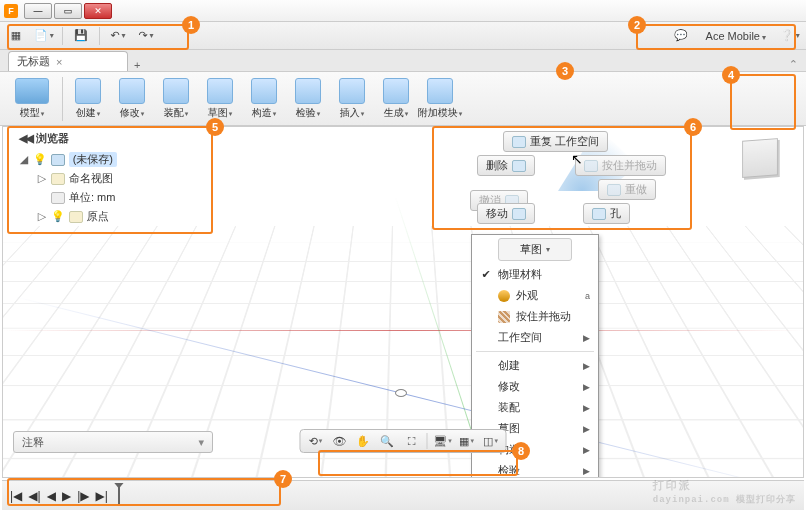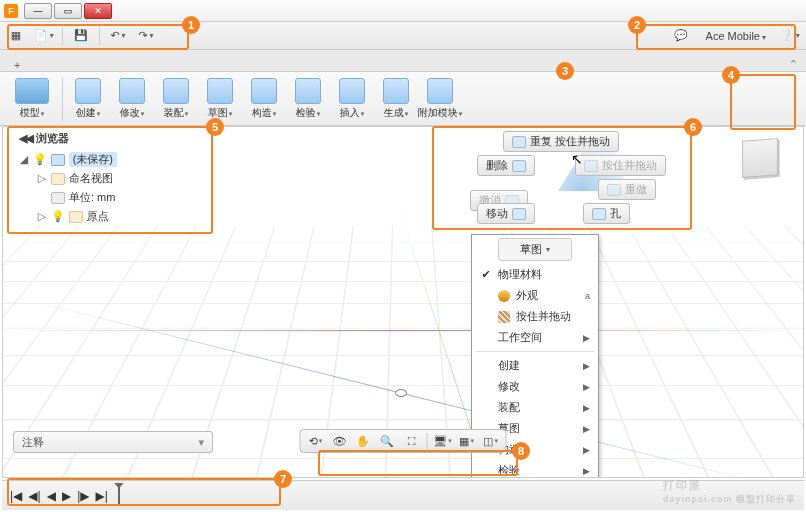--- a/index.html
+++ b/index.html
@@ -104,21 +104,21 @@
 .timeline .tbtn { color: #333; cursor: pointer; font-size: 12px; }
 .timeline .marker { width: 2px; height: 18px; background: #666; margin-left: 4px; position: relative; }
 .timeline .marker::before { content: ""; position: absolute; top: -4px; left: -4px; width: 10px; height: 6px; background: #666; clip-path: polygon(0 0,100% 0,50% 100%); }
 
 
 .callout-box { position: absolute; border: 2px solid #f58220; border-radius: 3px; pointer-events: none; }
 .callout-num { position: absolute; width: 18px; height: 18px; border-radius: 50%; background: #f58220; color: #fff; font-weight: bold; display: flex; align-items: center; justify-content: center; font-size: 11px; pointer-events: none; z-index: 50; }
 
 
 .watermark { position: absolute; right: 10px; bottom: 6px; color: rgba(0,0,0,.15); font-size: 16px; font-weight: bold; letter-spacing: 2px; }
-.watermark .sub { font-size: 9px; letter-spacing: 1px; display: block; text-align: right; }
+.watermark .sub { font-size: 9px; letter-spacing: 1px; display: block; text-align: right; font-family: Liberation Mono, monospace; }
 </style>
 </head>
 <body>
 
 <div class="titlebar">
   <div class="appicon">F</div>
   <div class="winbtns">
     <div class="winbtn">—</div>
     <div class="winbtn">▭</div>
     <div class="winbtn close">✕</div>
@@ -133,20 +133,24 @@
   <div class="sep"></div>
   <div class="qbtn drop">↶</div>
   <div class="qbtn drop">↷</div>
   <div class="spacer"></div>
   <div class="qbtn">💬</div>
   <div class="user drop">Ace Mobile</div>
   <div class="qbtn drop">❔</div>
 </div>
 
 <div class="doctab-row">
+  <div class="doctab">
+    <span>无标题</span>
+    <span class="x">×</span>
+  </div>
   <div class="plus">+</div>
   <div class="collapse">⌃</div>
 </div>
 
 <div class="ribbon">
   <div class="rbtn primary">
     <div class="ricon"></div>
     <div class="rlbl">模型</div>
   </div>
   <div class="rsep"></div>
@@ -224,21 +228,21 @@
     </div>
   </div>
 
   <div class="viewcube">
       <div class="cube"></div>
     </div>
 
   <div class="mark-blue"></div>
   <div class="pill" style="left:500px; top:4px">
       <span class="pico"></span>
-      <span>重复 按住并拖动</span>
+      <span>重复 工作空间</span>
     </div>
   <div class="pill" style="left:474px; top:28px">
       <span>删除</span>
       <span class="pico"></span>
     </div>
   <div class="pill dim" style="left:572px; top:28px">
       <span class="pico"></span>
       <span>按住并拖动</span>
     </div>
   <div class="pill dim" style="left:467px; top:63px">

